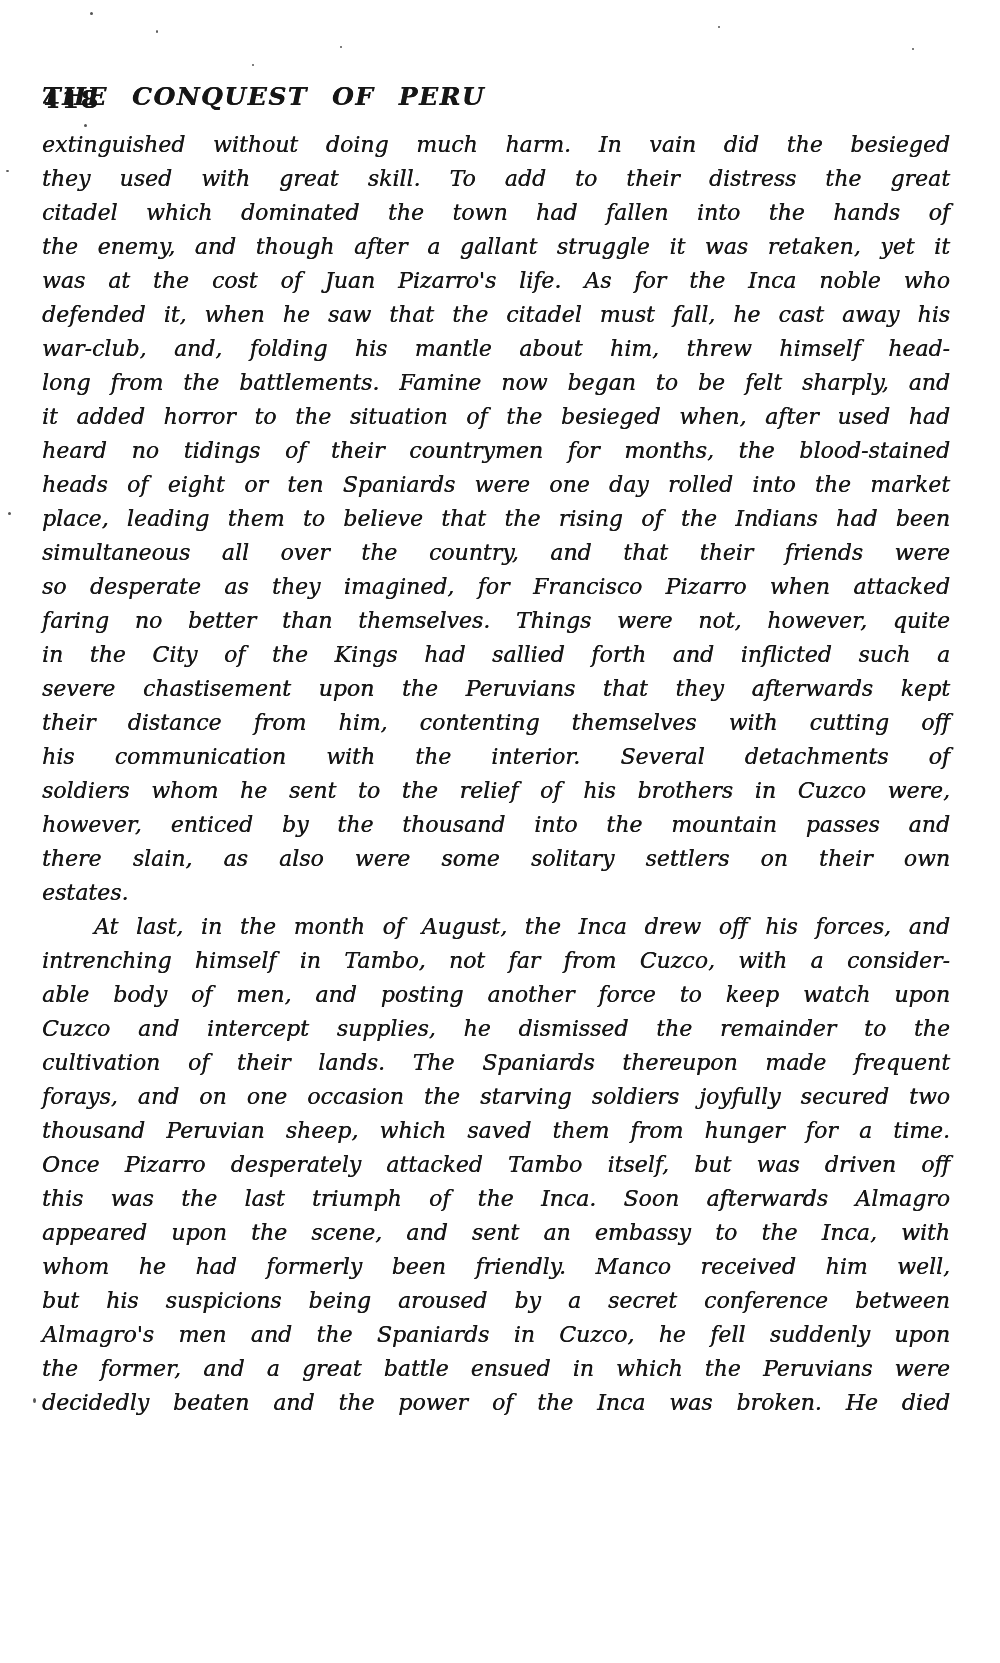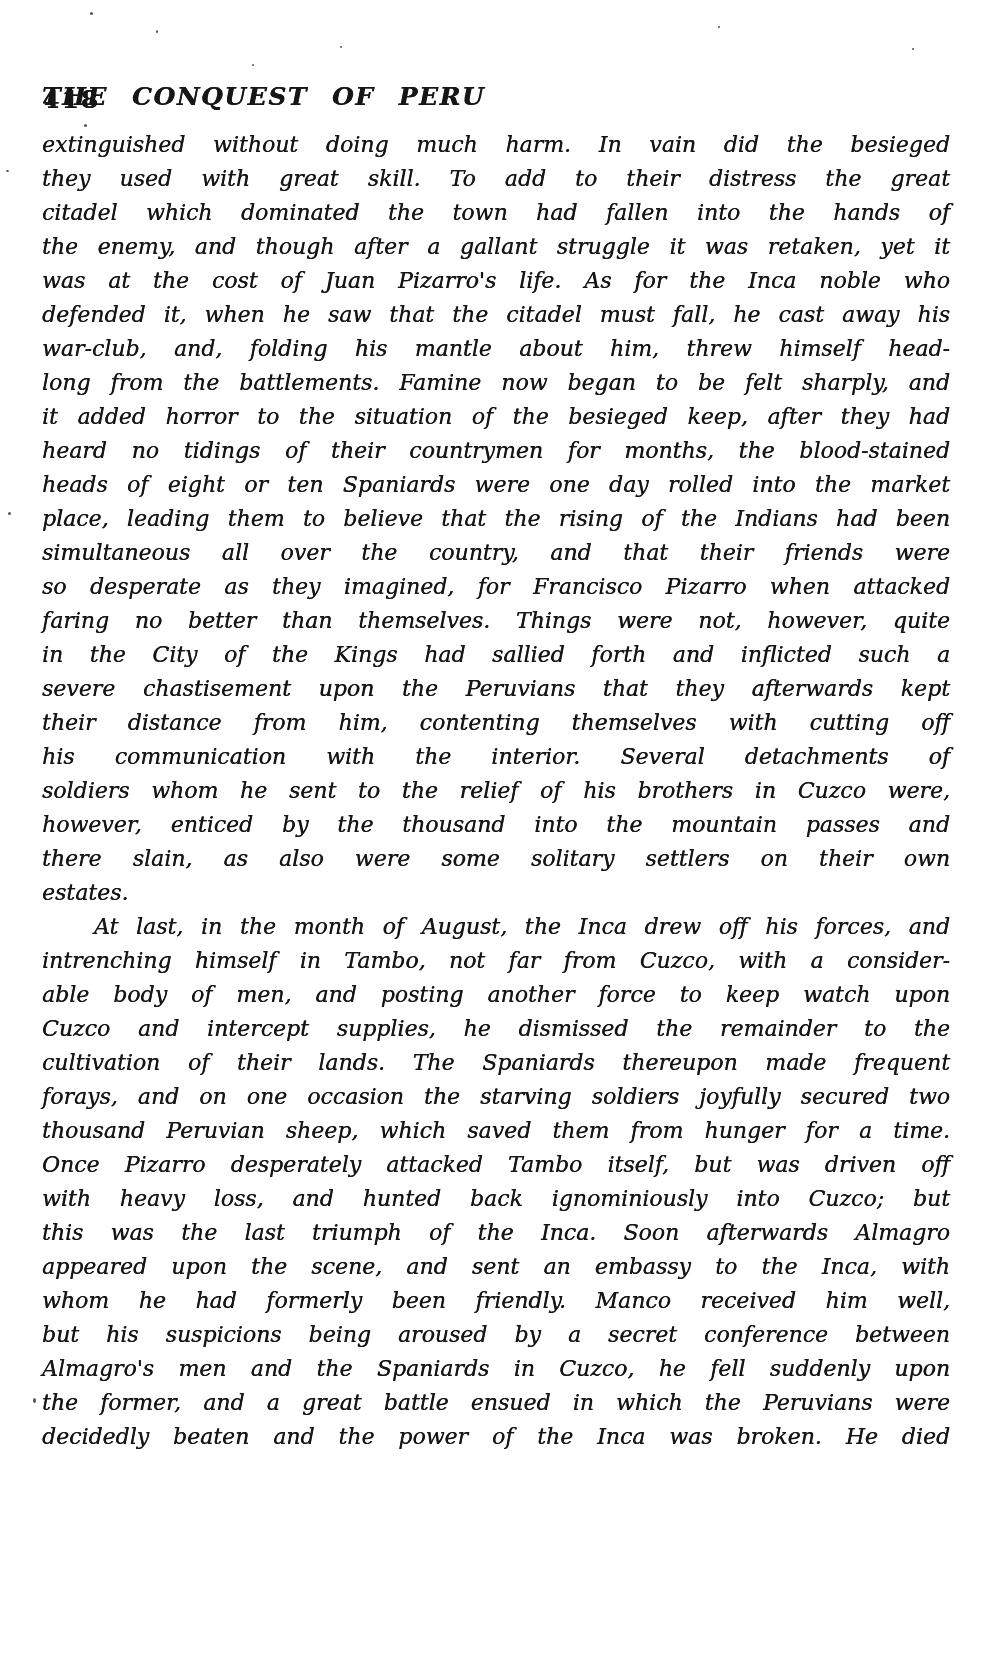--- a/index.html
+++ b/index.html
@@ -102,21 +102,21 @@
 
     <div class="para">
       <div class="line">extinguished without doing much harm.  In vain did the besieged</div>
       <div class="line">they used with great skill.  To add to their distress the great</div>
       <div class="line">citadel which dominated the town had fallen into the hands of</div>
       <div class="line">the enemy, and though after a gallant struggle it was retaken, yet it</div>
       <div class="line">was at the cost of Juan Pizarro's life.  As for the Inca noble who</div>
       <div class="line">defended it, when he saw that the citadel must fall, he cast away his</div>
       <div class="line">war-club, and, folding his mantle about him, threw himself head-</div>
       <div class="line">long from the battlements.  Famine now began to be felt sharply, and</div>
-      <div class="line">it added horror to the situation of the besieged keep, after they had</div>
+      <div class="line">it added horror to the situation of the besieged when, after used had</div>
       <div class="line">heard no tidings of their countrymen for months, the blood-stained</div>
       <div class="line">heads of eight or ten Spaniards were one day rolled into the market</div>
       <div class="line">place, leading them to believe that the rising of the Indians had been</div>
       <div class="line">simultaneous all over the country, and that their friends were</div>
       <div class="line">so desperate as they imagined, for Francisco Pizarro when attacked</div>
       <div class="line">faring no better than themselves.  Things were not, however, quite</div>
       <div class="line">in the City of the Kings had sallied forth and inflicted such a</div>
       <div class="line">severe chastisement upon the Peruvians that they afterwards kept</div>
       <div class="line">their distance from him, contenting themselves with cutting off</div>
       <div class="line">his communication with the interior.  Several detachments of</div>
@@ -128,21 +128,20 @@
 
     <div class="para">
       <div class="line line--indent">At last, in the month of August, the Inca drew off his forces, and</div>
       <div class="line">intrenching himself in Tambo, not far from Cuzco, with a consider-</div>
       <div class="line">able body of men, and posting another force to keep watch upon</div>
       <div class="line">Cuzco and intercept supplies, he dismissed the remainder to the</div>
       <div class="line">cultivation of their lands.  The Spaniards thereupon made frequent</div>
       <div class="line">forays, and on one occasion the starving soldiers joyfully secured two</div>
       <div class="line">thousand Peruvian sheep, which saved them from hunger for a time.</div>
       <div class="line">Once Pizarro desperately attacked Tambo itself, but was driven off</div>
-      <div class="line">with heavy loss, and hunted back ignominiously into Cuzco; but</div>
       <div class="line">this was the last triumph of the Inca.  Soon afterwards Almagro</div>
       <div class="line">appeared upon the scene, and sent an embassy to the Inca, with</div>
       <div class="line">whom he had formerly been friendly.  Manco received him well,</div>
       <div class="line">but his suspicions being aroused by a secret conference between</div>
       <div class="line">Almagro's men and the Spaniards in Cuzco, he fell suddenly upon</div>
       <div class="line">the former, and a great battle ensued in which the Peruvians were</div>
       <div class="line">decidedly beaten and the power of the Inca was broken.  He died</div>
     </div>
 
   </main>

